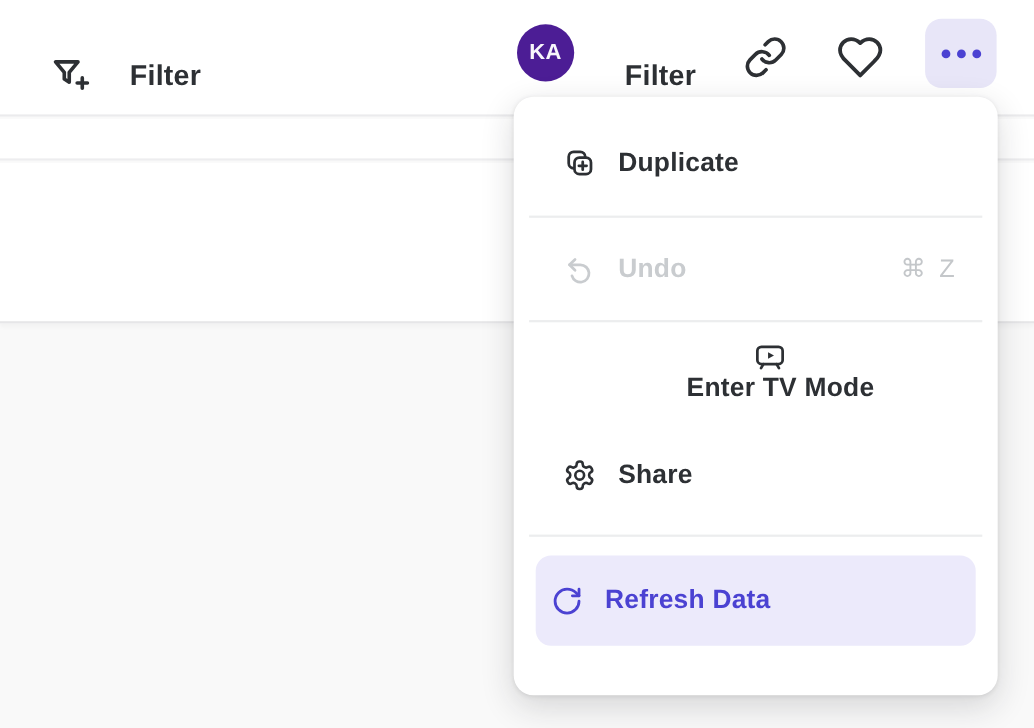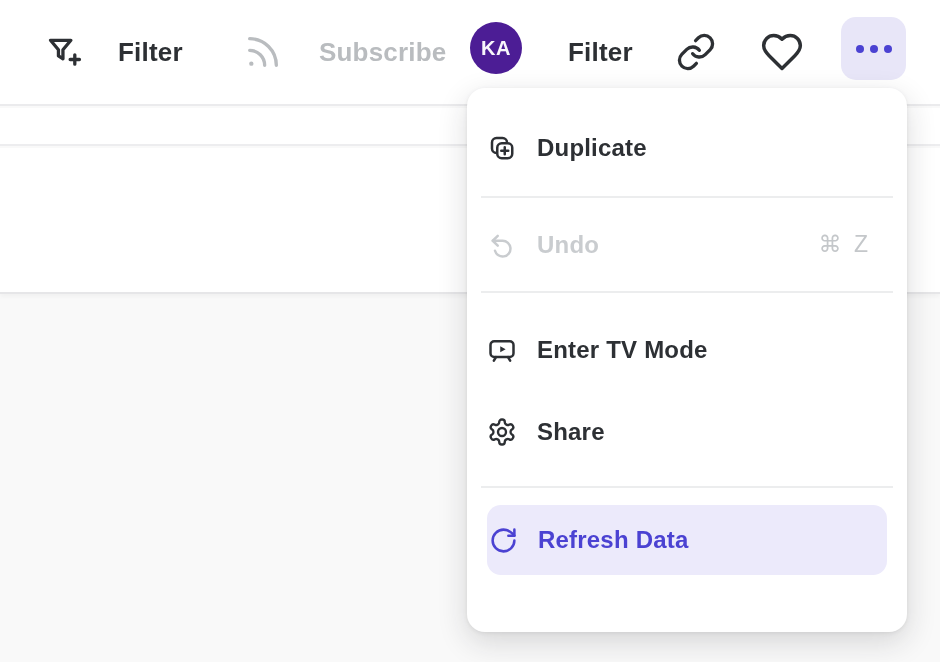--- a/index.html
+++ b/index.html
@@ -8,21 +8,21 @@
     position:relative; width:940px; height:662px; overflow:hidden;
     background:#f9f9f9;
     font-family:"Liberation Sans","DejaVu Sans",sans-serif;
     color:#2d3034;
   }
   
   .header {
     position:absolute; top:0; left:0; width:940px; height:106px;
     background:#ffffff; border-bottom:2px solid #ebebed; z-index:5;
   }
-  .hitem { position:absolute; top:0; height:104px; display:flex; align-items:center; gap:16px; cursor:pointer; }
+  .hitem { position:absolute; top:16px; height:104px; display:flex; align-items:center; gap:16px; cursor:pointer; }
   .hlabel { font-size:26px; font-weight:700; letter-spacing:.2px; }
   .filter  { left:46px; }
   .subscribe { left:243px; color:#b9bcbf; }
   .subscribe .hlabel { color:#b9bcbf; }
   .avatar {
     position:absolute; left:470px; top:22px; width:52px; height:52px;
     border-radius:50%; background:#4c1d95; display:flex; align-items:center; justify-content:center;
     color:rgba(255,255,255,.96); font-size:20px; font-weight:700; letter-spacing:.5px;
   }
   .share { left:568px; }
@@ -44,29 +44,29 @@
   }
   
   .dropdown {
     position:absolute; left:467px; top:88px; width:440px; height:544px;
     background:#ffffff; border-radius:18px; z-index:20;
     box-shadow:0 10px 30px rgba(32,33,36,.16), 0 1px 4px rgba(0,0,0,.08);
     display:flex; flex-direction:column;
   }
   .menu-item {
     display:flex; align-items:center; padding-left:20px; cursor:pointer;
-    font-size:24px; font-weight:700; letter-spacing:.2px; color:#2d3034;
+    font-size:24px; font-weight:700; letter-spacing:.2px; color:#2d3034;margin-left:25px;
   }
   .mi-icon { width:30px; height:30px; margin-right:20px; flex:0 0 auto; display:flex; align-items:center; justify-content:center; }
   .mi-duplicate { margin-top:12px; height:96px; }
   .mi-undo { height:93px; color:#c9cccf; cursor:default; }
-  .mi-tv { margin-top:16px; height:82px; }
+  .mi-tv { margin-top:16px; height:82px;flex-direction:column; }
   .mi-manage { height:82px; margin-bottom:13px; }
   .mi-refresh {
-    margin:17px 20px 16px; height:70px; padding-left:1px;
+    margin:17px 20px 16px; height:82px; padding-left:13px;
     background:#eceafb; border-radius:14px; color:#4b42d2;
   }
   .menu-divider { height:2px; background:#ecedee; margin:0 14px; flex:0 0 auto; }
   .shortcut {
     margin-left:auto; margin-right:36px; font-size:23px; font-weight:500;
     color:#c4c7ca; letter-spacing:3px;
   }
   svg { display:block; }
 </style>
 </head>
@@ -82,30 +82,20 @@
     <div class="hitem filter">
       <span class="mi-icon" style="width:36px;height:36px;">
         <svg width="36" height="36" viewBox="0 0 24 24" fill="none" stroke="#2d3034" stroke-width="2.2" stroke-linecap="round" stroke-linejoin="round">
           <path d="M3 4.2h13.6l-5.3 6.3v6l-3-1.9v-4.1L3 4.2z"></path>
           <path d="M19.2 13.9v6.2M16.1 17h6.2"></path>
         </svg>
       </span>
       <span class="hlabel">Filter</span>
     </div>
 
-    <div class="hitem subscribe">
-      <span class="mi-icon" style="width:40px;height:40px;">
-        <svg width="40" height="40" viewBox="0 0 24 24" fill="none" stroke="#b9bcbf" stroke-width="2" stroke-linecap="round" stroke-linejoin="round">
-          <path d="M4 11a9 9 0 0 1 9 9"></path>
-          <path d="M4 4a16 16 0 0 1 16 16"></path>
-          <circle cx="5" cy="19" r="1.3" fill="#b9bcbf" stroke="none"></circle>
-        </svg>
-      </span>
-      <span class="hlabel">Subscribe</span>
-    </div>
 
     <div class="avatar">
       <span>KA</span>
     </div>
 
     <div class="hitem share">
       <span class="hlabel">Filter</span>
     </div>
 
     <div class="iconbtn link-btn">

